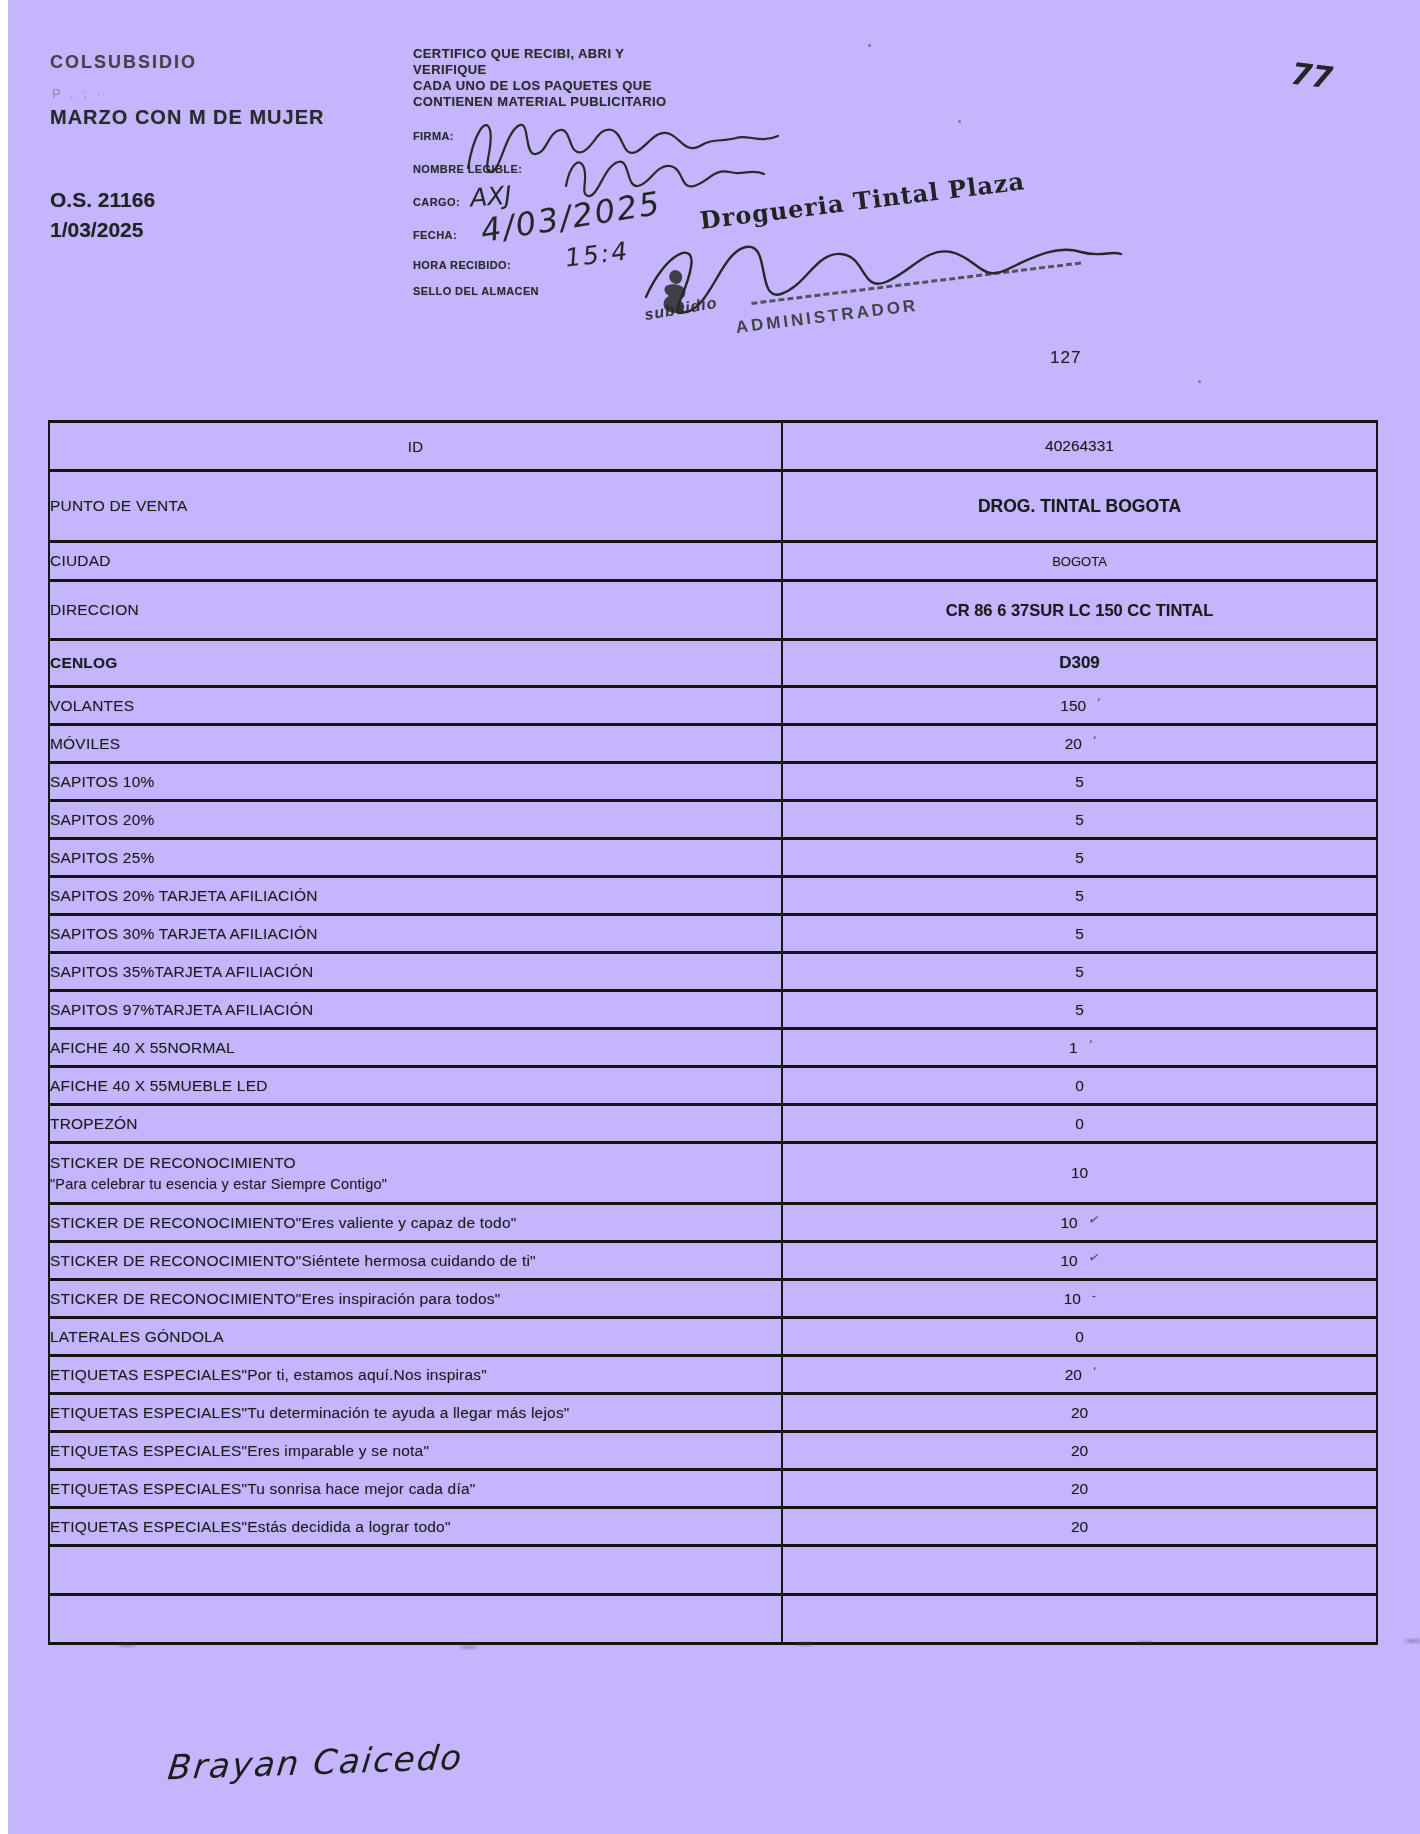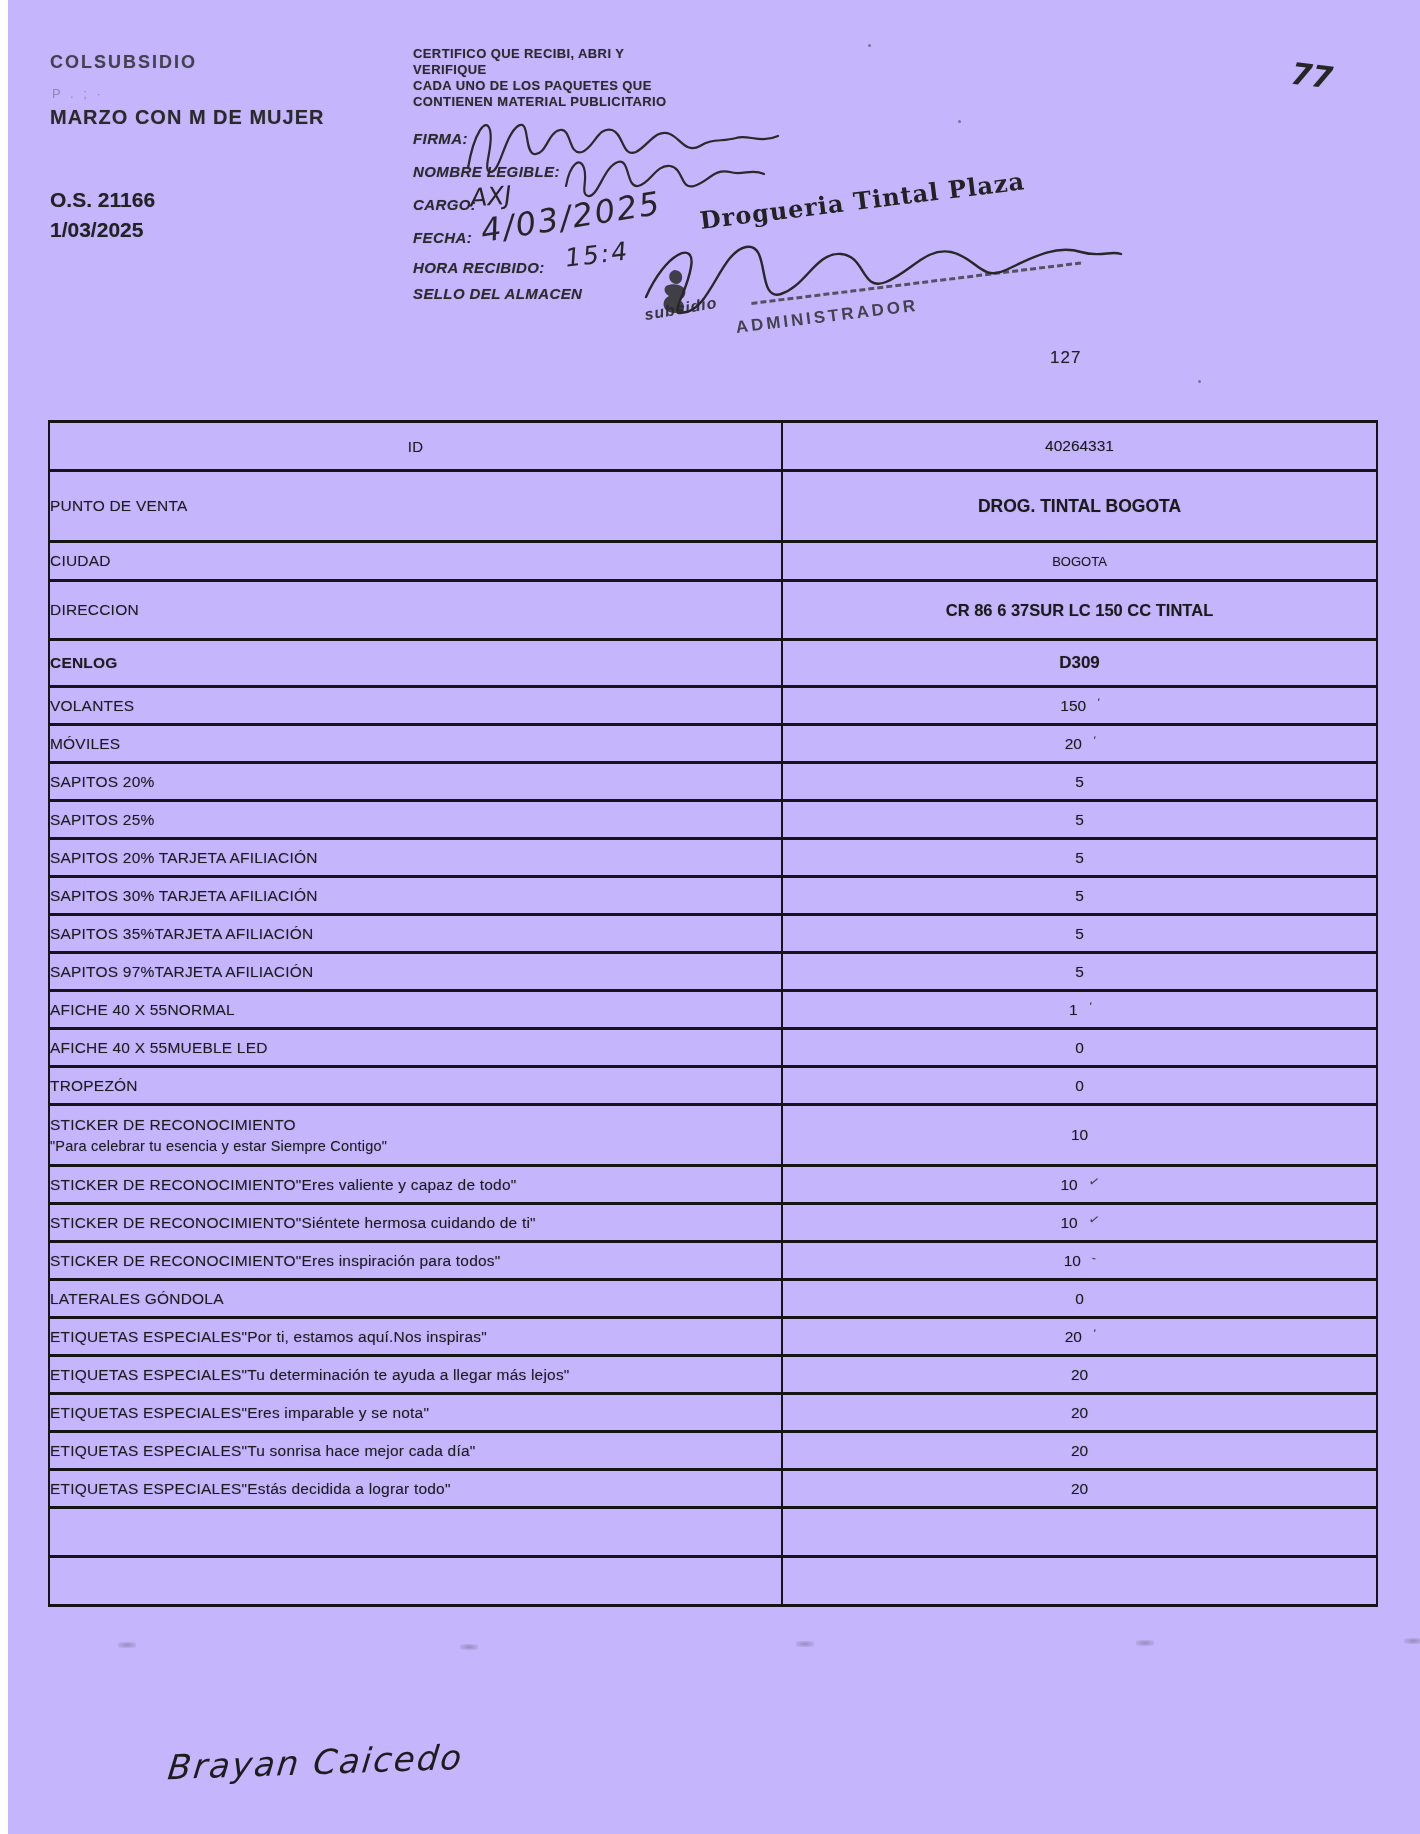--- a/index.html
+++ b/index.html
@@ -12,21 +12,21 @@
          letter-spacing:2px;color:#2e2e2e;opacity:.85;}
   .brand-sub{position:absolute;left:44px;top:86px;font-size:13px;color:#555;opacity:.45;letter-spacing:3px;}
   .campaign{position:absolute;left:42px;top:106px;font-size:20px;font-weight:bold;
             letter-spacing:1px;color:#2a2a2a;}
   .os-number{position:absolute;left:42px;top:188px;font-size:21px;font-weight:bold;color:#222;}
   .os-date{position:absolute;left:42px;top:218px;font-size:21px;font-weight:bold;color:#222;}
 
   
   .cert{position:absolute;left:405px;top:46px;width:330px;}
   .cert-line{font-size:13px;line-height:16px;letter-spacing:.4px;font-weight:600;color:#2b2b2b;}
-  .field-label{position:absolute;font-size:15px;font-weight:600;letter-spacing:.4px;color:#2b2b2b;font-style:italic;}
+  .field-label{position:absolute;font-size:11px;font-weight:600;letter-spacing:.4px;color:#2b2b2b;}
   .fl-firma{left:405px;top:130px;}
   .fl-nombre{left:405px;top:163px;}
   .fl-cargo{left:405px;top:196px;}
   .fl-fecha{left:405px;top:229px;}
   .fl-hora{left:405px;top:259px;}
   .fl-sello{left:405px;top:285px;}
 
   
   .hw{font-family:"DejaVu Sans", sans-serif;font-style:italic;color:#262626;white-space:nowrap;}
   .hw-cargo{position:absolute;left:462px;top:182px;font-size:25px;transform:rotate(-4deg);}
@@ -188,20 +188,27 @@
     </tr>
         <tr class="r-item">
       <td class="lbl-cell">
         <div class="lbl">MÓVILES</div>
 
       </td>
       <td class="val-cell"><span>20</span><span class="tick">'</span></td>
     </tr>
         <tr class="r-item">
       <td class="lbl-cell">
+        <div class="lbl">SAPITOS 10%</div>
+
+      </td>
+      <td class="val-cell"><span>5</span></td>
+    </tr>
+        <tr class="r-item">
+      <td class="lbl-cell">
         <div class="lbl">SAPITOS 20%</div>
 
       </td>
       <td class="val-cell"><span>5</span></td>
     </tr>
         <tr class="r-item">
       <td class="lbl-cell">
         <div class="lbl">SAPITOS 25%</div>
 
       </td>

